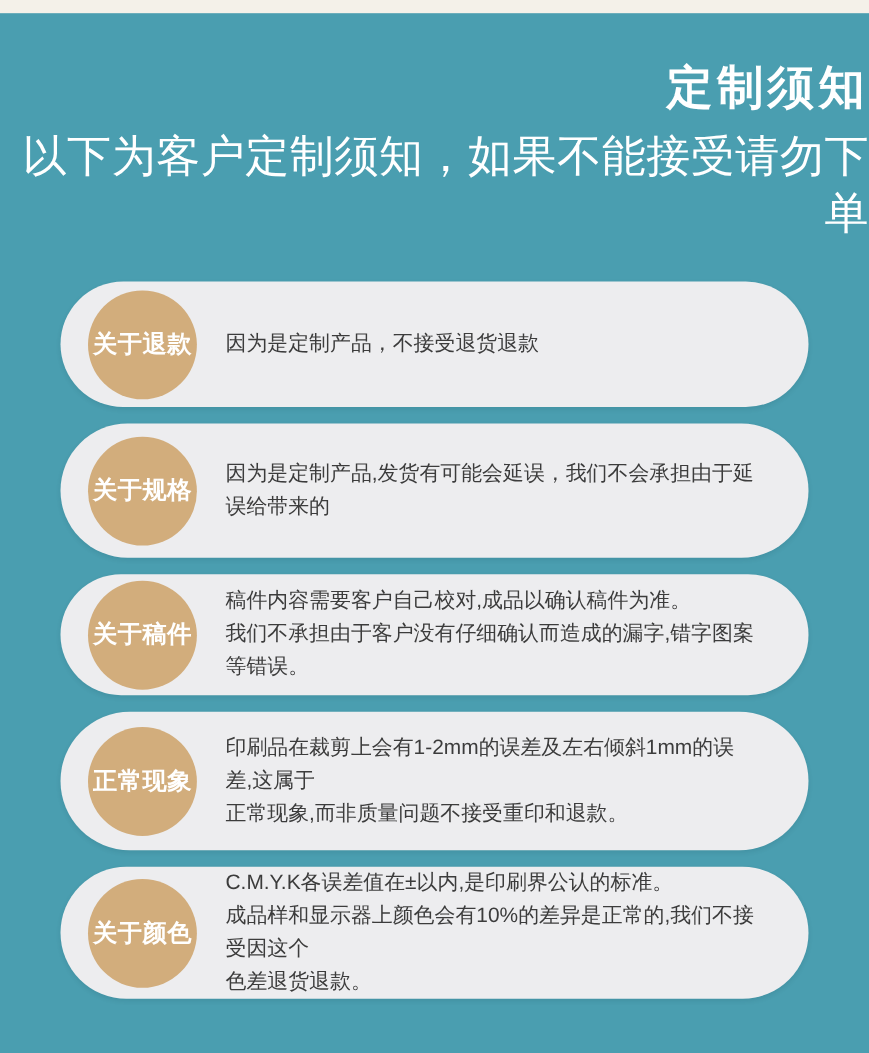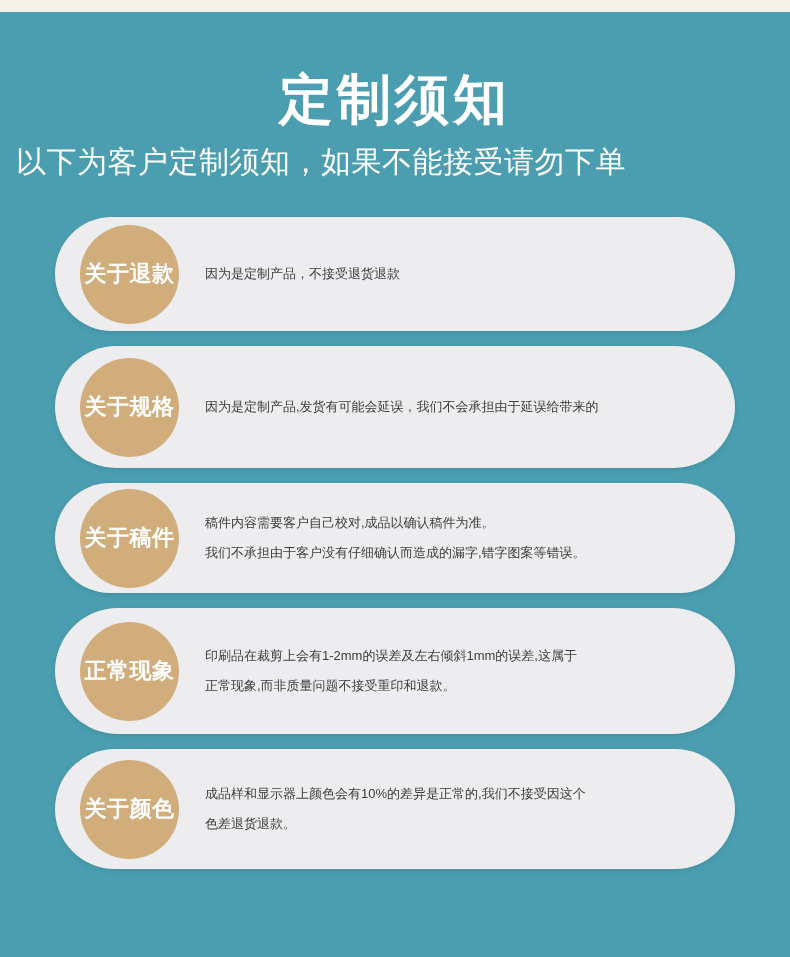--- a/index.html
+++ b/index.html
@@ -17,33 +17,33 @@
     width:790px;height:957px;
     background:var(--background);
     font-family:"Liberation Sans","DejaVu Sans",sans-serif;
     overflow:hidden;
   }
   .top-strip{
     width:790px;height:12px;
     background:var(--top-strip);
   }
   .title{
-    margin-top:56px;
-    text-align:center;
+    margin-top:44px;
+    text-align:right;
     color:var(--heading-text);
-    font-size:54px;
+    font-size:42px;
     font-weight:800;
     line-height:1.15;
     letter-spacing:4px;
   }
   .subtitle{
     margin-top:12px;
-    text-align:left;
+    text-align:right;
     color:var(--heading-text);
-    font-size:30px;
+    font-size:40px;
     font-weight:500;
     line-height:1.3;
     letter-spacing:0.5px;
     padding-left:16px;
   }
   .cards{
     margin:36px 55px 0 55px;
     display:flex;
     flex-direction:column;
     gap:15px;
@@ -72,21 +72,21 @@
     justify-content:center;
     color:var(--badge-text);
     font-size:22px;
     font-weight:700;
     letter-spacing:0.5px;
   }
   .notice-body{
     margin-left:26px;
     padding-right:48px;
     color:var(--body-text);
-    font-size:13px;
+    font-size:19px;
     line-height:30px;
   }
 </style>
 </head>
 <body>
 
 <div class="page">
 
   <div class="top-strip"></div>
 
@@ -132,19 +132,20 @@
         <div>印刷品在裁剪上会有1-2mm的误差及左右倾斜1mm的误差,这属于</div>
         <div>正常现象,而非质量问题不接受重印和退款。</div>
       </div>
     </div>
 
     <div class="card">
       <div class="badge">
         <span>关于颜色</span>
       </div>
       <div class="notice-body">
+        <div>C.M.Y.K各误差值在±以内,是印刷界公认的标准。</div>
         <div>成品样和显示器上颜色会有10%的差异是正常的,我们不接受因这个</div>
         <div>色差退货退款。</div>
       </div>
     </div>
 
   </div>
 </div>
 
 </body></html>

